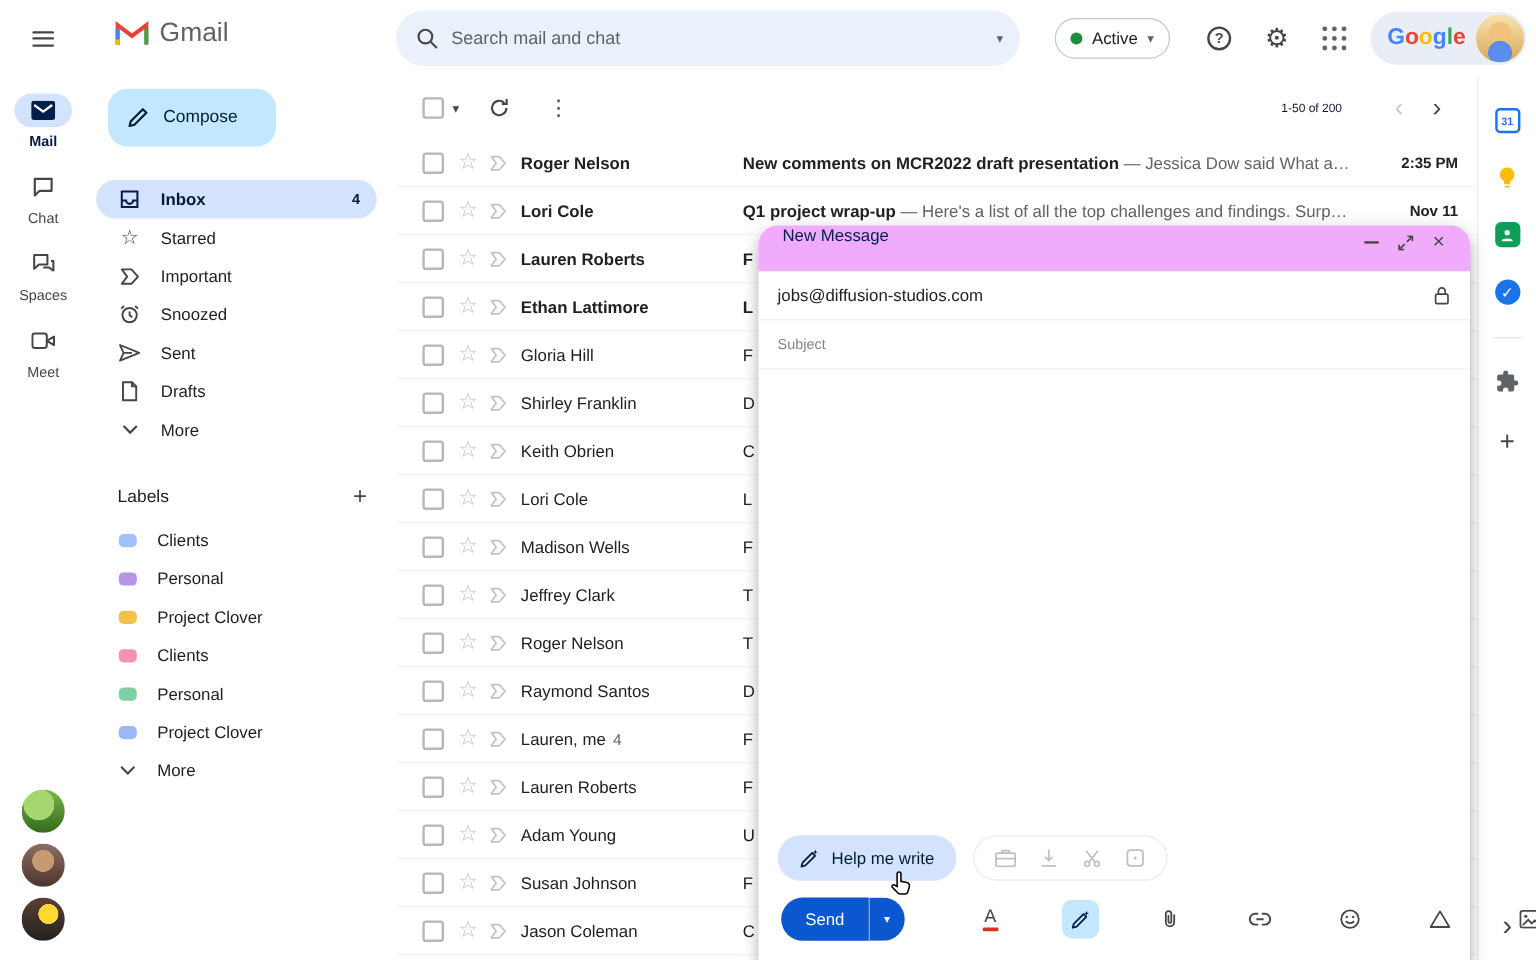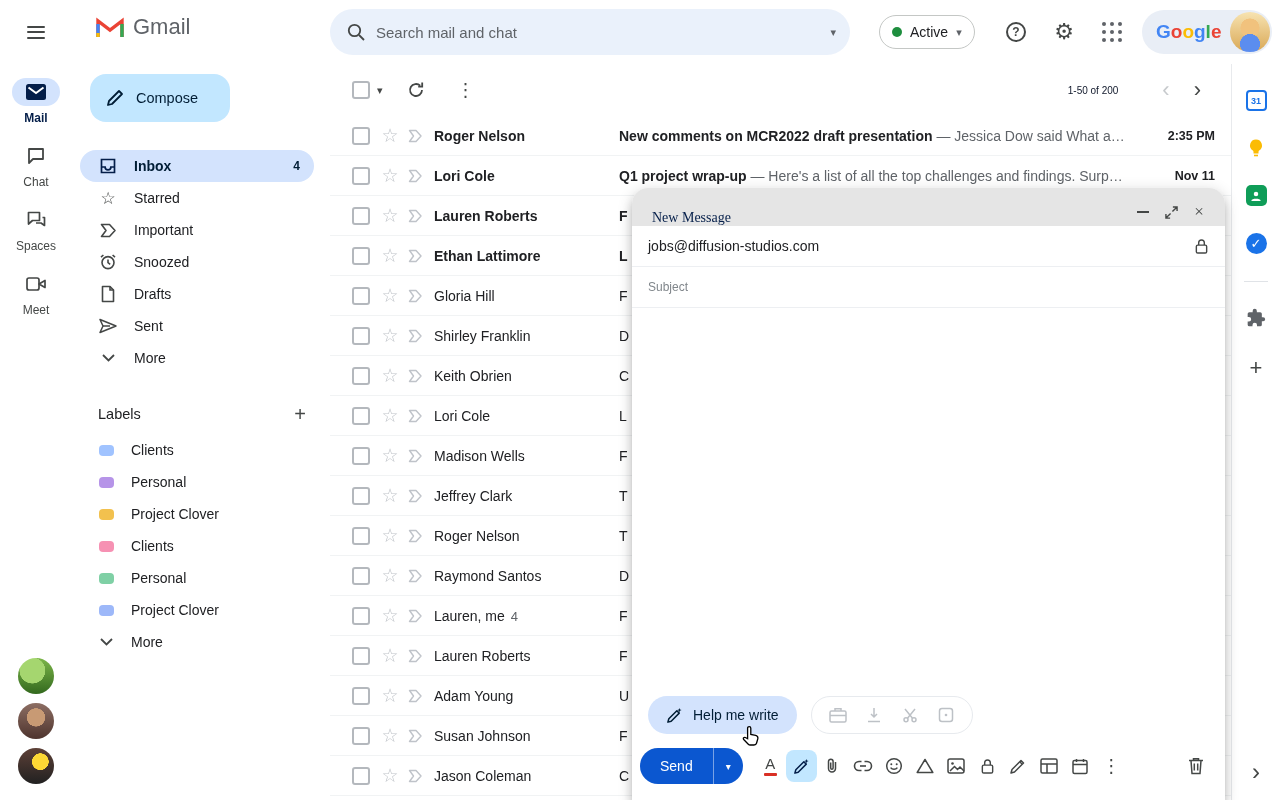--- a/index.html
+++ b/index.html
@@ -99,41 +99,41 @@
   .subjwrap { flex:1; min-width:0; white-space:nowrap; overflow:hidden; text-overflow:ellipsis; }
   .snip { color:#5f6368; }
   .time { width:92px; flex:none; text-align:right; font-size:12.5px; color:#5f6368; padding-right:16px; }
   .row.unread .sender, .row.unread .subj { font-weight:700; color:#202124; }
   .row.unread .time { font-weight:700; color:#202124; }
 
   
   .compose { position:absolute; left:632px; top:188px; width:593px; bottom:0; background:#fff; z-index:10;
     border-radius:16px 16px 0 0; display:flex; flex-direction:column;
     box-shadow:0 8px 10px 1px rgba(0,0,0,.14), 0 3px 14px 2px rgba(0,0,0,.12), 0 5px 5px -3px rgba(0,0,0,.2); }
-  .c-header { height:38px; background:#e5e5e5; border-radius:16px 16px 0 0; display:flex; align-items:flex-end;
-    padding:0 12px 0 20px; flex:none;font-family:Liberation Serif, serif; }
+  .c-header { height:38px; background:#f0abfc; border-radius:16px 16px 0 0; display:flex; align-items:flex-start;
+    padding:0 12px 0 20px; flex:none; }
   .c-title { font-size:14px; font-weight:500; color:#041e49; flex:1; }
   .c-hbtn { width:28px; height:28px; display:flex; align-items:center; justify-content:center; color:#444746;
     cursor:pointer; border-radius:4px; }
   .c-min { width:12px; height:2px; background:#444746; }
   .c-close { font-size:17px; }
   .c-to { height:41px; display:flex; align-items:center; padding:0 16px; border-bottom:1px solid #edeff2;
     font-size:14px; color:#202124; flex:none; }
   .c-to .lock { margin-left:auto; }
   .c-subject { height:41px; display:flex; align-items:center; padding:0 16px; border-bottom:1px solid #edeff2; flex:none; }
   .c-subject input { border:none; outline:none; width:100%; font-size:12px; font-family:inherit; color:#202124; background:transparent; }
   .c-subject input::placeholder { color:#80868b; }
   .c-body { flex:1; }
   .hmw-row { display:flex; align-items:center; gap:14px; padding:0 16px; margin-bottom:14px; flex:none; }
   .hmw-btn { height:38px; border-radius:19px; background:#d3e3fd; color:#001d35; display:flex; align-items:center;
     gap:10px; padding:0 18px; font-weight:500; cursor:pointer; }
   .hmw-tools { height:38px; border:1px solid #e7eaee; border-radius:19px; display:flex; align-items:center;
     gap:4px; padding:0 10px; }
   .hmw-tool { width:32px; height:32px; display:flex; align-items:center; justify-content:center; cursor:default; }
-  .c-footer { display:flex; align-items:center; padding:0 14px 16px 8px; flex:none; }
+  .c-footer { display:flex; align-items:center; padding:0 14px 16px 19px; flex:none;gap:44px; }
   .send-group { display:flex; margin-right:12px; cursor:pointer; }
   .send-main { height:36px; background:#0b57d0; color:#fff; border-radius:18px 0 0 18px; padding:0 20px;
     display:flex; align-items:center; font-weight:500; font-size:14px; }
   .send-caret { height:36px; width:30px; background:#0b57d0; color:#fff; border-radius:0 18px 18px 0;
     border-left:1px solid rgba(255,255,255,.45); display:flex; align-items:center; justify-content:center; font-size:10px; }
   .tool-btn { width:31px; height:32px; display:flex; align-items:center; justify-content:center;
     color:#444746; cursor:pointer; border-radius:8px; flex:none; }
   .tool-btn.active { background:#c2e7ff; }
   .fmtA { font-size:15px; font-weight:500; color:#444746; line-height:1; text-align:center; }
   .fmtA .bar { display:block; width:13px; height:3px; background:#d93025; margin-top:2px; border-radius:1px; }
@@ -305,35 +305,35 @@
         <svg width="18" height="18" viewBox="0 0 18 18">
             <circle cx="9" cy="9.6" r="6" fill="none" stroke="currentColor" stroke-width="1.6"></circle>
             <path d="M9 6.5v3.2l2.2 1.7" fill="none" stroke="currentColor" stroke-width="1.6"></path>
             <path d="M2 4.2 4.4 2M16 4.2 13.6 2" stroke="currentColor" stroke-width="1.6"></path>
           </svg>
       </span>
       <span class="nav-label">Snoozed</span>
     </div>
     <div class="nav-item">
       <span class="nicon">
+        <svg width="18" height="16" viewBox="0 0 18 16">
+            <path d="M1 1.5 17 8 1 14.5l3-6.5z" fill="none" stroke="currentColor" stroke-width="1.5" stroke-linejoin="round"></path>
+            <path d="M4 8h7" stroke="currentColor" stroke-width="1.5"></path>
+          </svg>
+      </span>
+      <span class="nav-label">Sent</span>
+    </div>
+    <div class="nav-item">
+      <span class="nicon">
         <svg width="16" height="18" viewBox="0 0 16 18">
             <path d="M2.5 1.5h7.5l3.5 3.5v11.5h-11z" fill="none" stroke="currentColor" stroke-width="1.6" stroke-linejoin="round"></path>
             <path d="M10 1.5V5h3.5" fill="none" stroke="currentColor" stroke-width="1.6"></path>
           </svg>
       </span>
       <span class="nav-label">Drafts</span>
-    </div>
-    <div class="nav-item">
-      <span class="nicon">
-        <svg width="18" height="16" viewBox="0 0 18 16">
-            <path d="M1 1.5 17 8 1 14.5l3-6.5z" fill="none" stroke="currentColor" stroke-width="1.5" stroke-linejoin="round"></path>
-            <path d="M4 8h7" stroke="currentColor" stroke-width="1.5"></path>
-          </svg>
-      </span>
-      <span class="nav-label">Sent</span>
     </div>
     <div class="nav-item">
       <span class="nicon">
         <svg width="13" height="8" viewBox="0 0 13 8">
             <path d="M1 1l5.5 5.5L12 1" fill="none" stroke="currentColor" stroke-width="1.8"></path>
           </svg>
       </span>
       <span class="nav-label">More</span>
     </div>
   </div>

